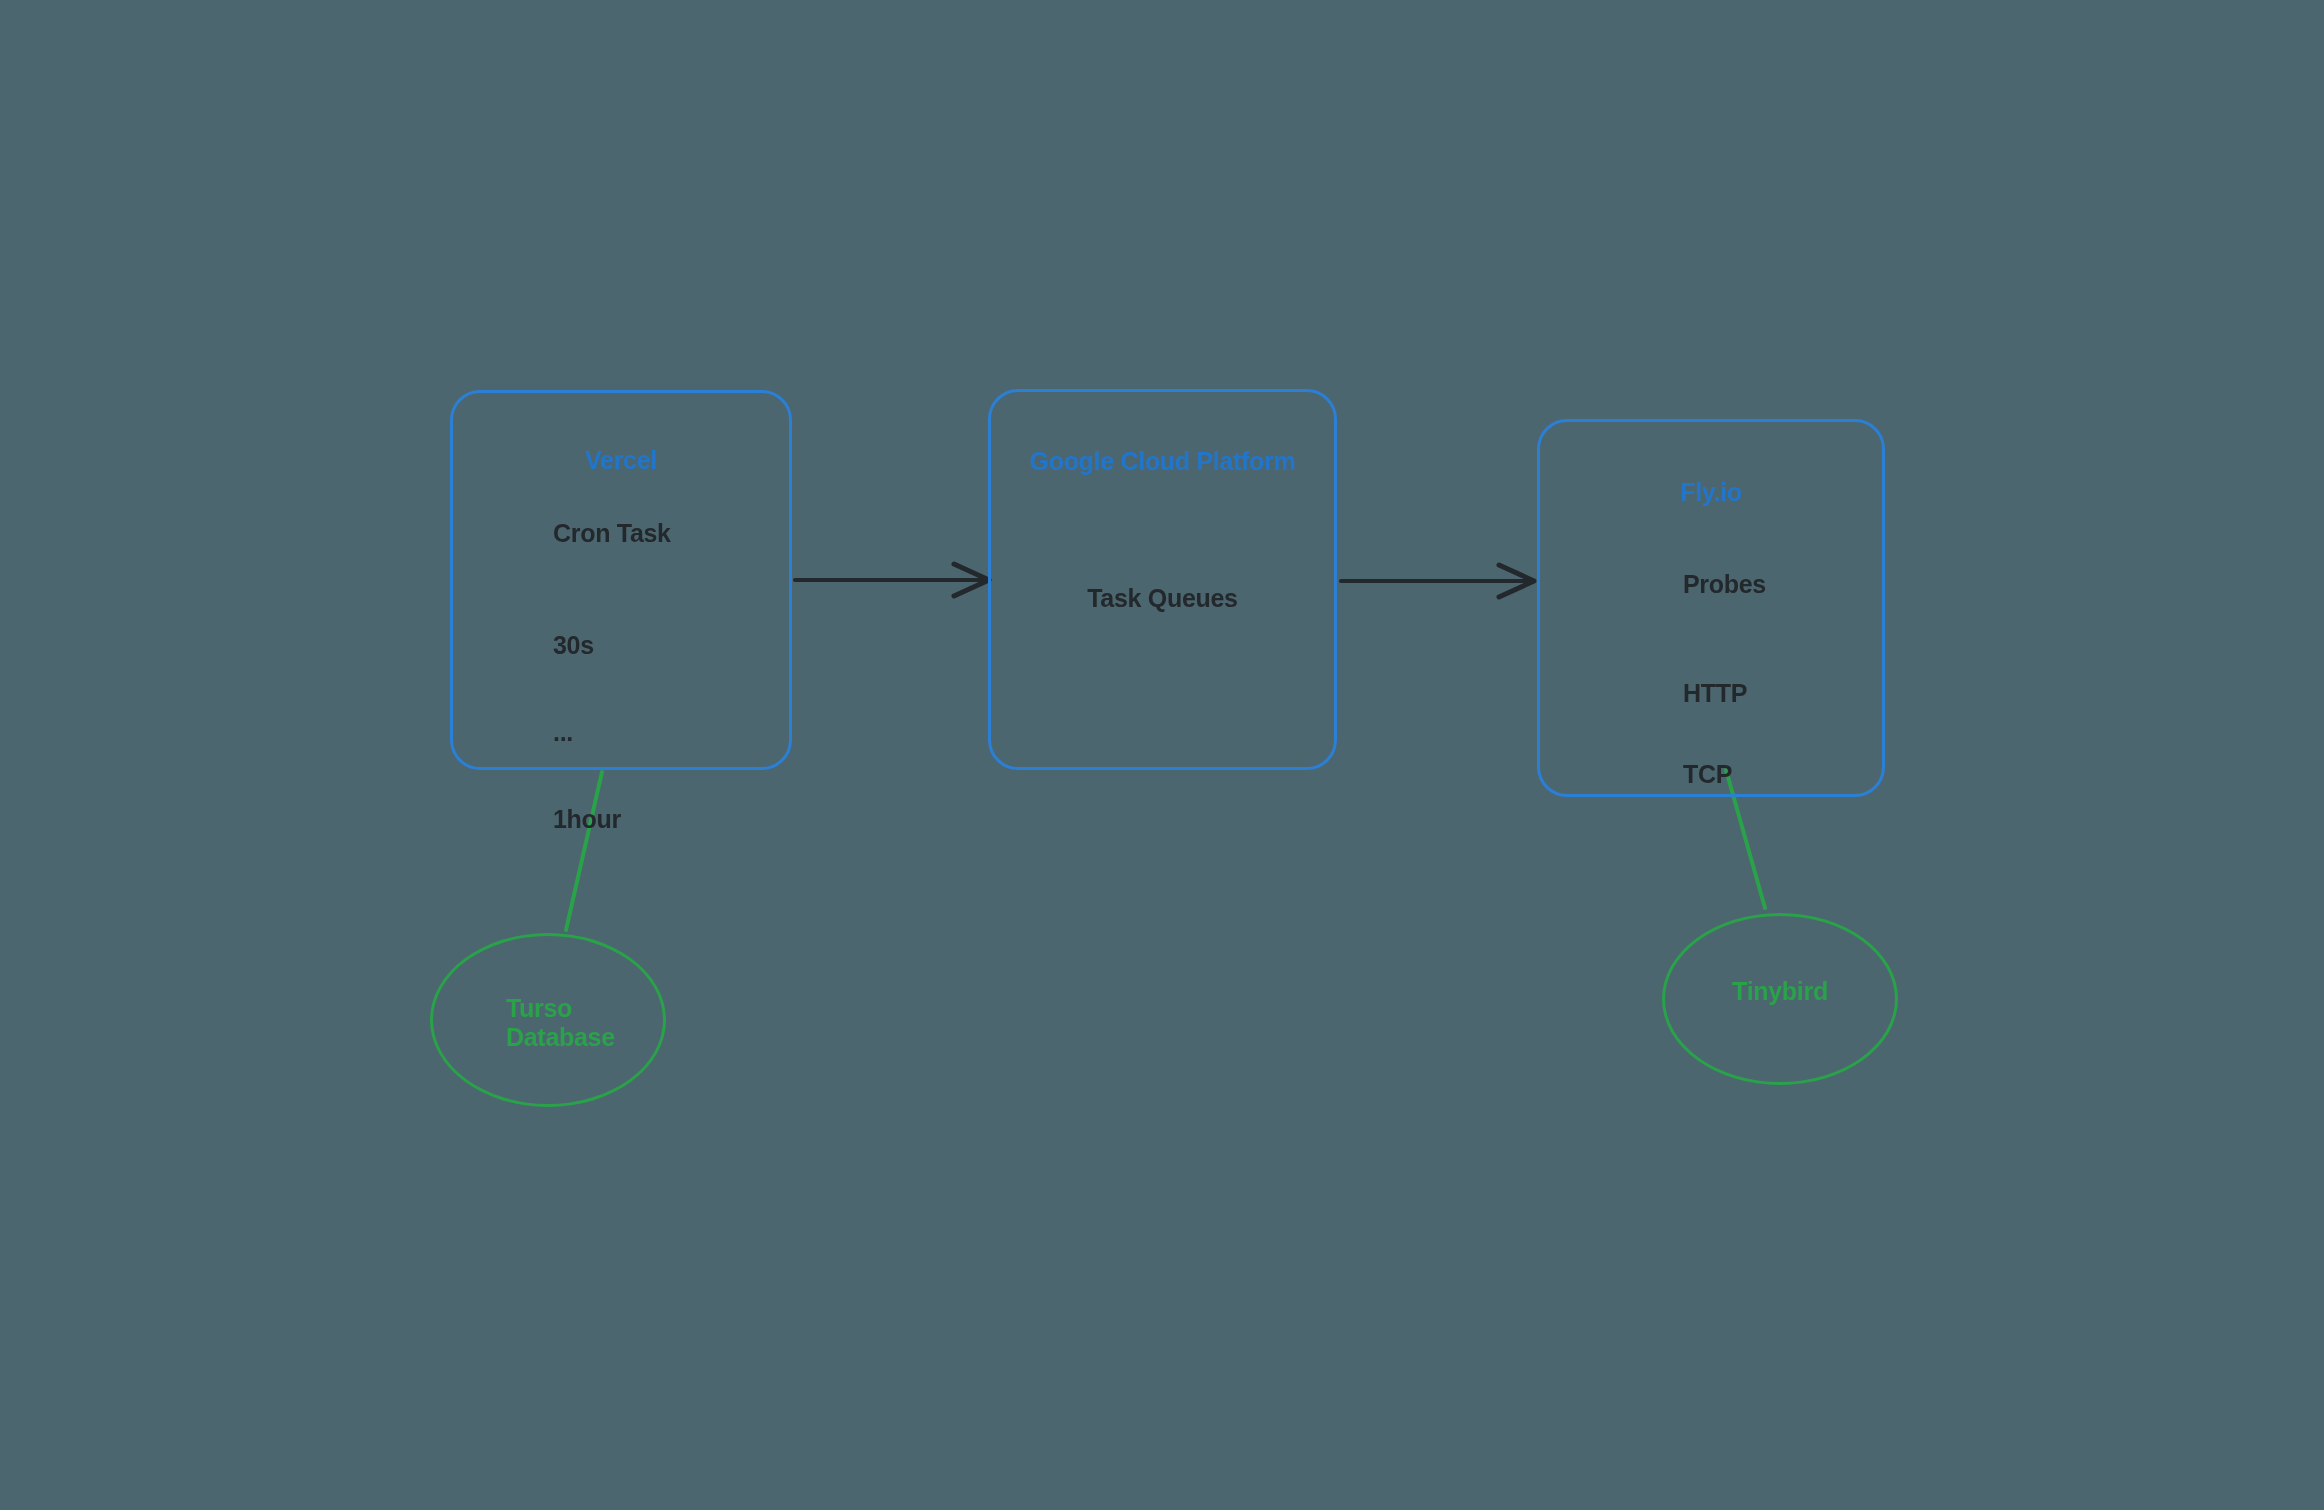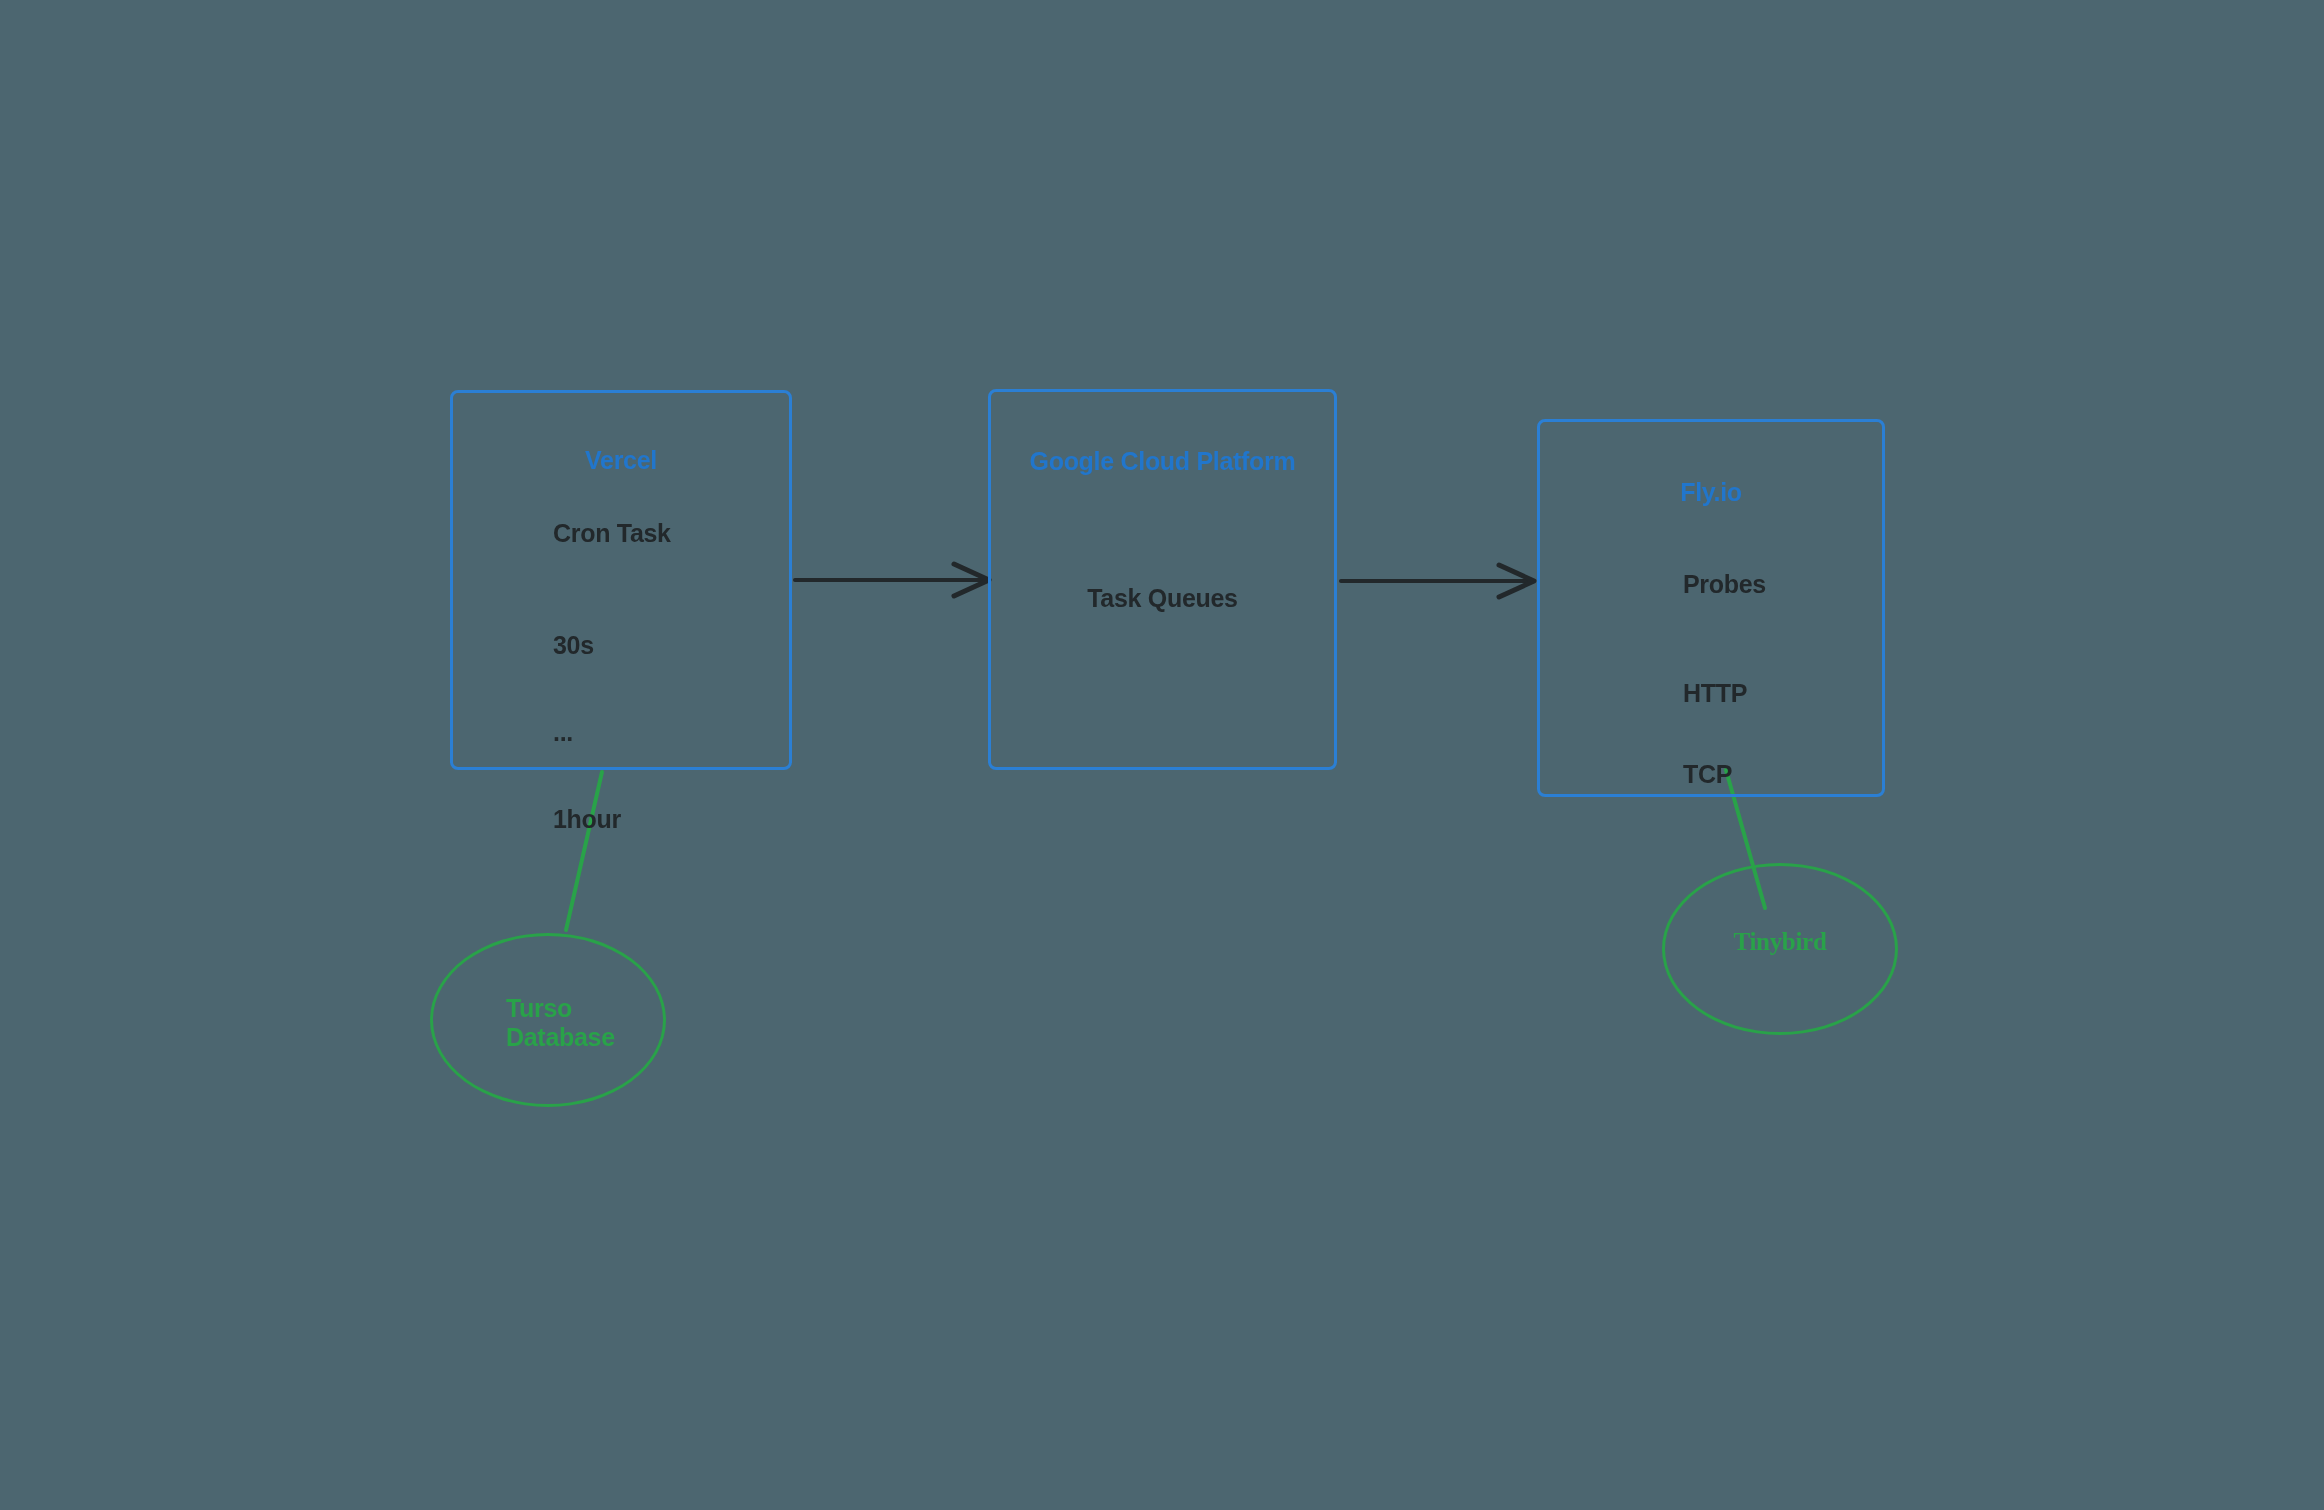--- a/index.html
+++ b/index.html
@@ -13,21 +13,21 @@
   }
   .connectors {
     position: absolute;
     left: 0; top: 0;
     width: 2324px; height: 1510px;
   }
   .box {
     position: absolute;
     box-sizing: border-box;
     border: 3px solid #2b7fd4;
-    border-radius: 8px;
+    border-radius: 30px;
     background: transparent;
     text-decoration: underline;
   }
   .box-title {
     position: absolute;
     left: 0; right: 0;
     text-align: center;
     color: #2176cc;
     font-size: 25px;
     font-weight: bold;
@@ -72,21 +72,21 @@
 
   
   #node-flyio { left: 1537px; top: 391px; width: 348px; height: 378px; margin-top: 28px; }
   #node-flyio .box-title { top: 56px; }
   #flyio-subtitle { left: 143px; top: 148px; text-align: center; }
   #flyio-items { left: 143px; top: 204px; line-height: 27px; }
 
   
   #node-turso { left: 430px; top: 933px; width: 236px; height: 174px; }
   #turso-label { left: 73px; top: 58px; }
-  #node-tinybird { left: 1662px; top: 863px; width: 236px; height: 172px; font-family: Liberation Serif, serif; }
+  #node-tinybird { left: 1662px; top: 913px; width: 236px; height: 172px; }
   #tinybird-label { top: 61px; }
 </style>
 </head>
 <body>
 
 <div class="canvas">
 
   <svg class="connectors" viewBox="0 0 2324 1510" xmlns="http://www.w3.org/2000/svg">
     <g stroke="#22282b" fill="none" stroke-linecap="round" stroke-linejoin="round">
       <line x1="795" y1="580" x2="982" y2="580" stroke-width="4"></line>

